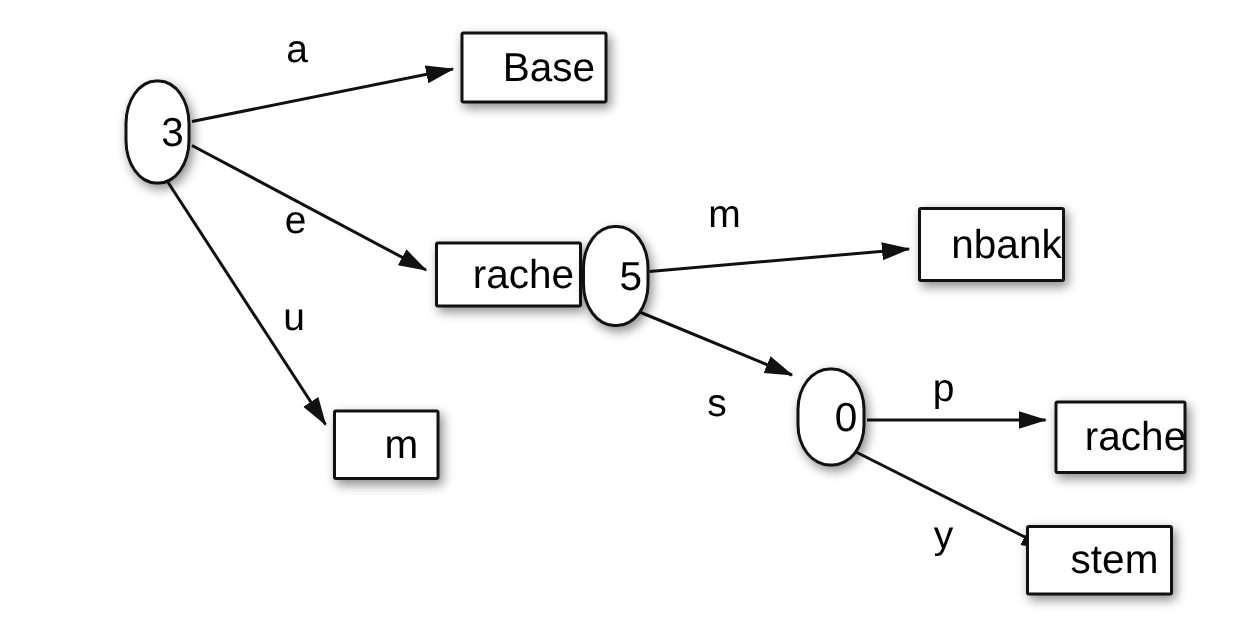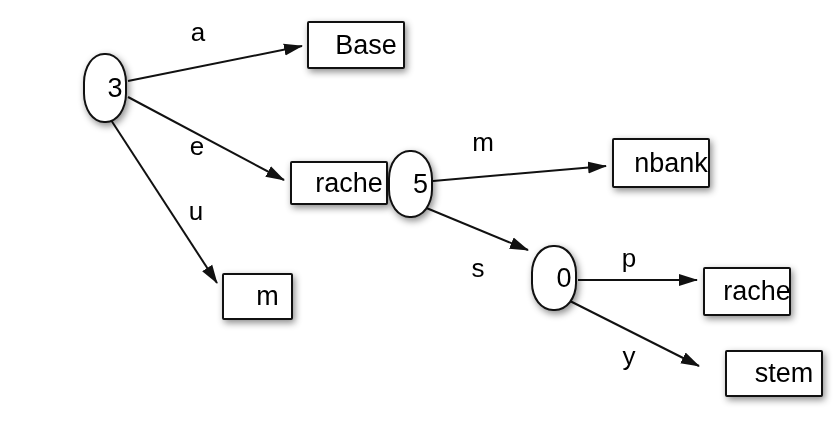--- a/index.html
+++ b/index.html
@@ -86,21 +86,21 @@
   </div>
 
   <div class="oval" style="left:531px; top:245px; width:46px; height:66px;">
     <span>0</span>
   </div>
 
   <div class="node" style="left:703px; top:253px; width:88px; height:49px;margin-top:14px;">
     <span>rache</span>
   </div>
 
-  <div class="node" style="left:725px; top:350px; width:98px; height:47px;">
+  <div class="node" style="left:684px; top:350px; width:98px; height:47px;">
     <span>stem</span>
   </div>
 
   <div class="edge-label" style="left:198px; top:32px;">a</div>
   <div class="edge-label" style="left:197px; top:146px;">e</div>
   <div class="edge-label" style="left:196px; top:211px;">u</div>
   <div class="edge-label" style="left:483px; top:142px;">m</div>
   <div class="edge-label" style="left:478px; top:268px;">s</div>
   <div class="edge-label" style="left:629px; top:258px;">p</div>
   <div class="edge-label" style="left:629px; top:356px;">y</div>

